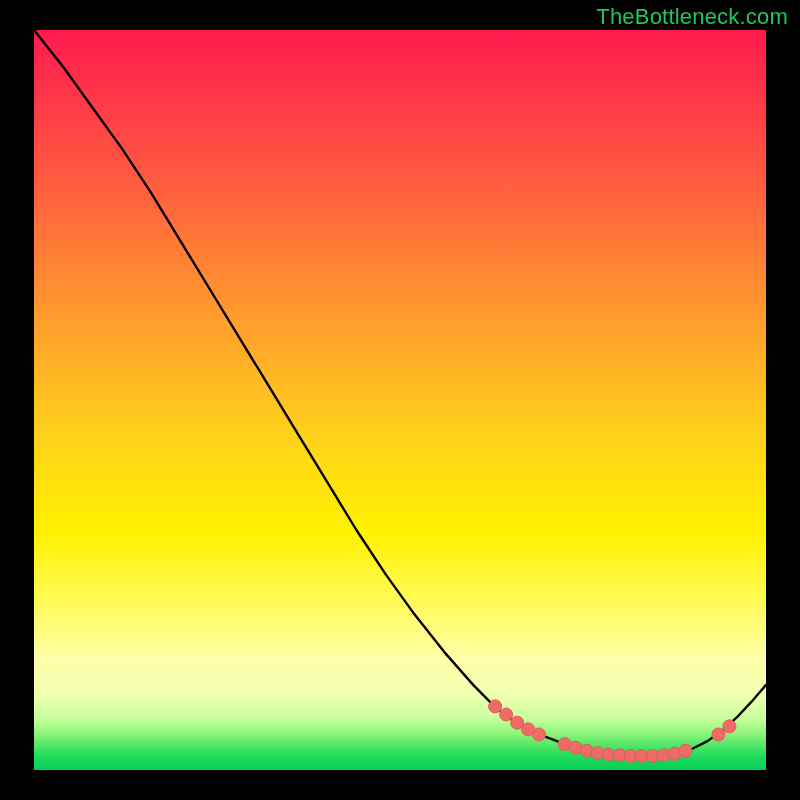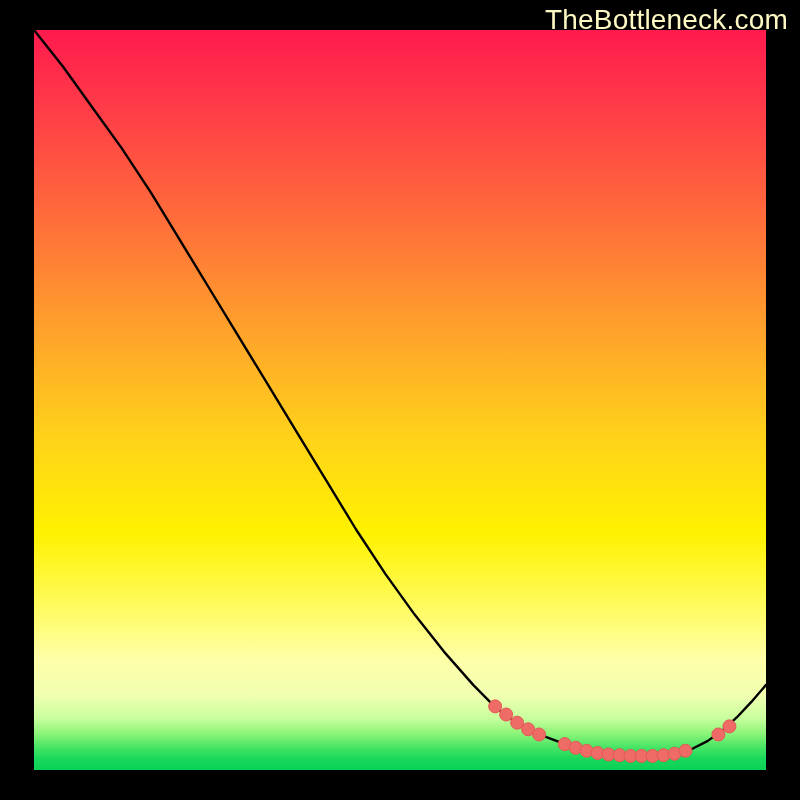--- a/index.html
+++ b/index.html
@@ -53,22 +53,22 @@
     left: 0;
     top: 0;
     width: 100%;
     height: 100%;
     overflow: visible;
   }
   .watermark {
     position: absolute;
     top: 4px;
     right: 12px;
-    color: #fef9c3;
-    font-size: 28px;
+    color: #22c55e;
+    font-size: 22px;
     font-family: Arial, sans-serif;
     letter-spacing: 0.2px;
   }
 </style>
 </head>
 <body>
 
 <div class="stage">
   <div class="watermark">TheBottleneck.com</div>
   <div class="plot">

